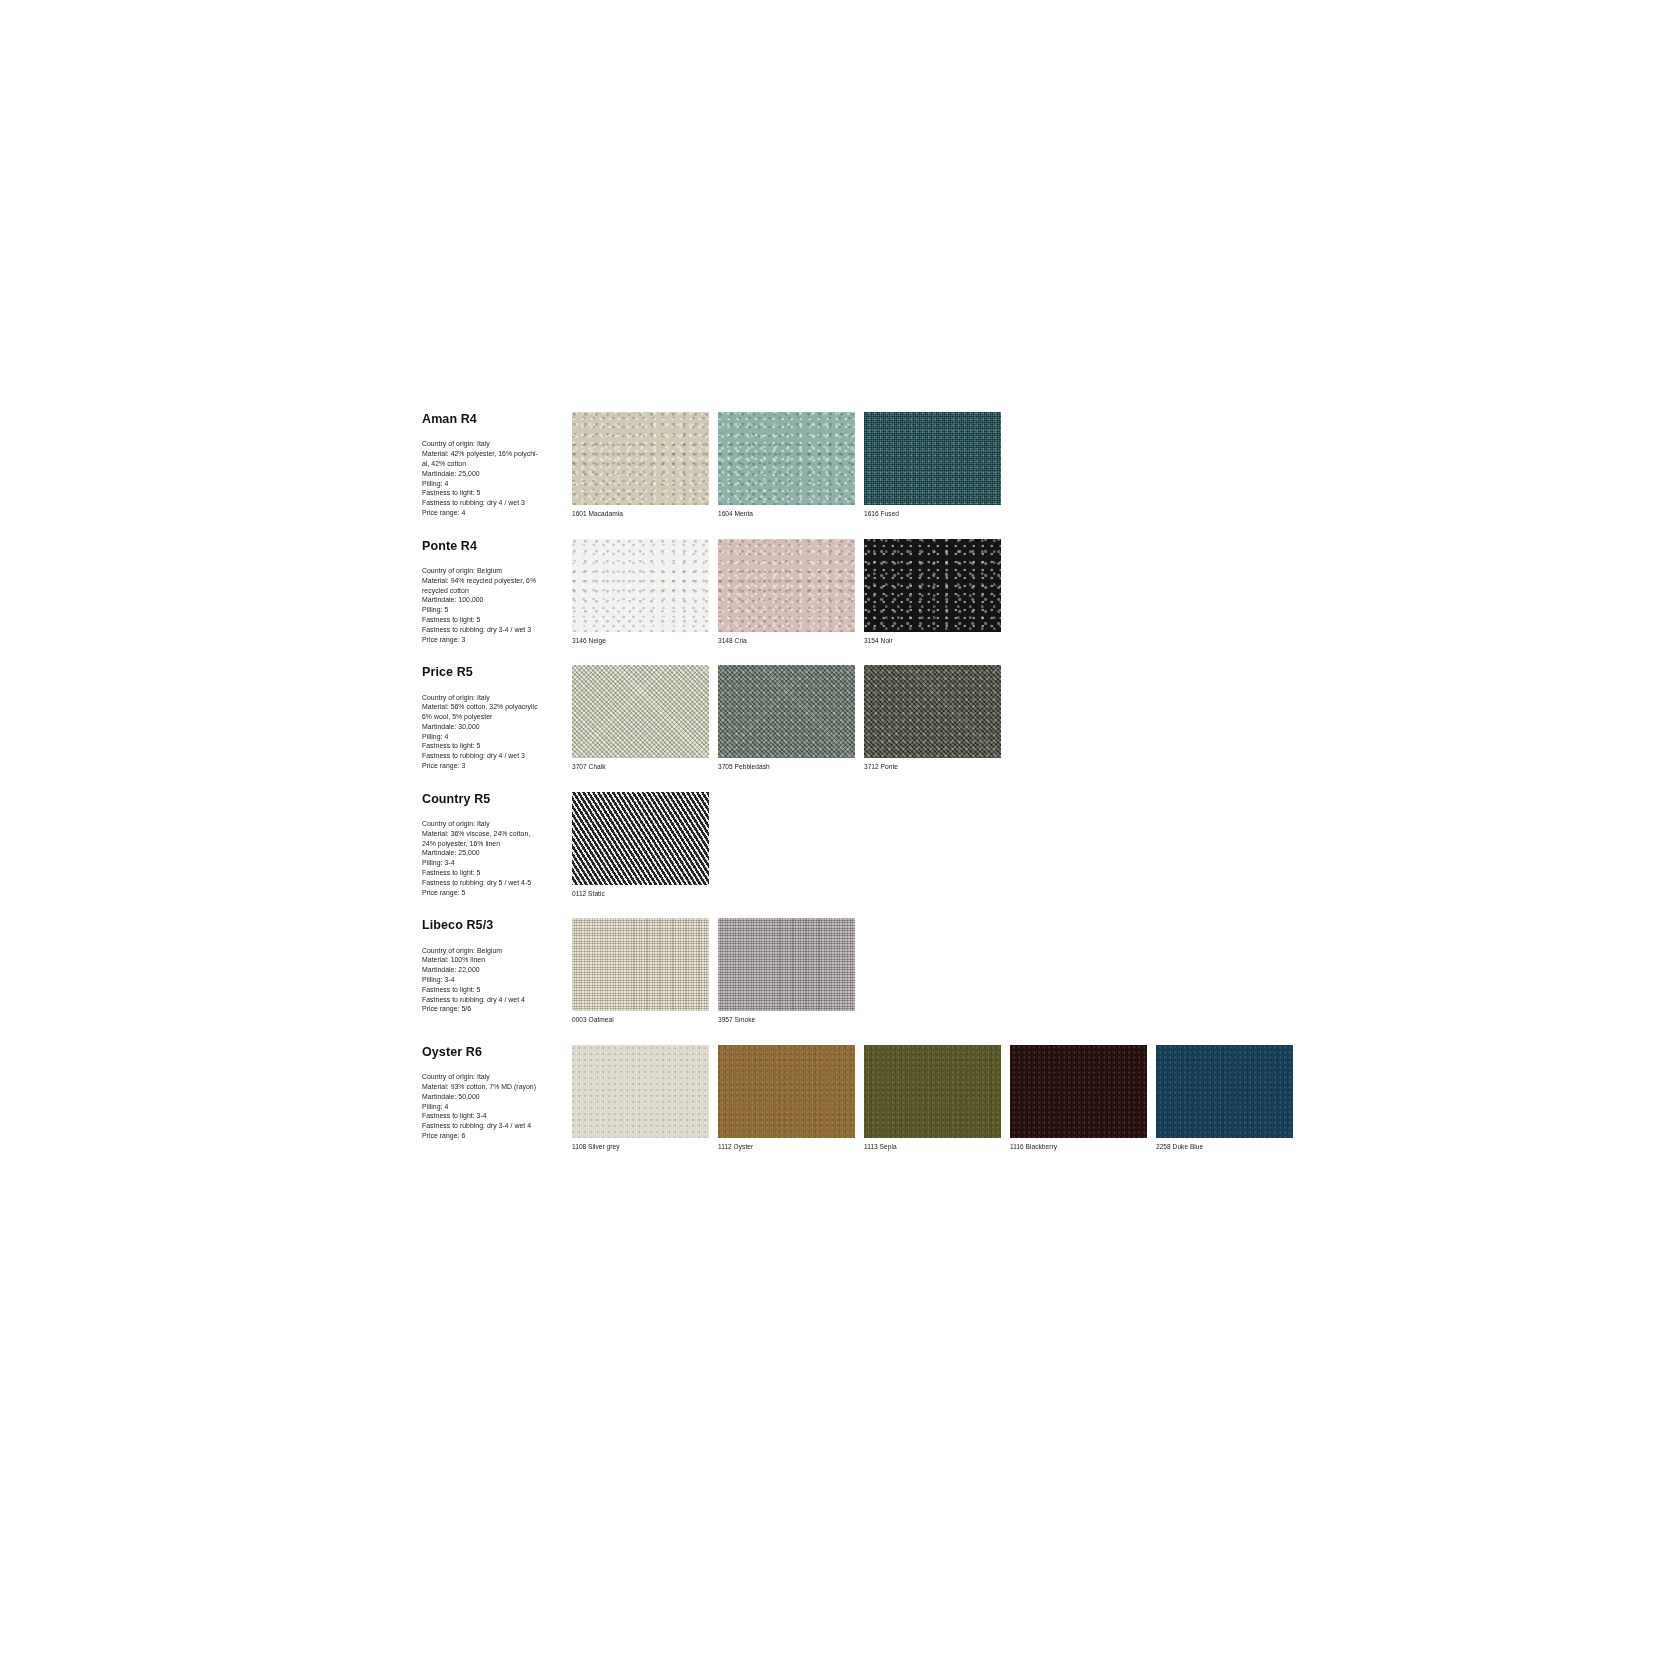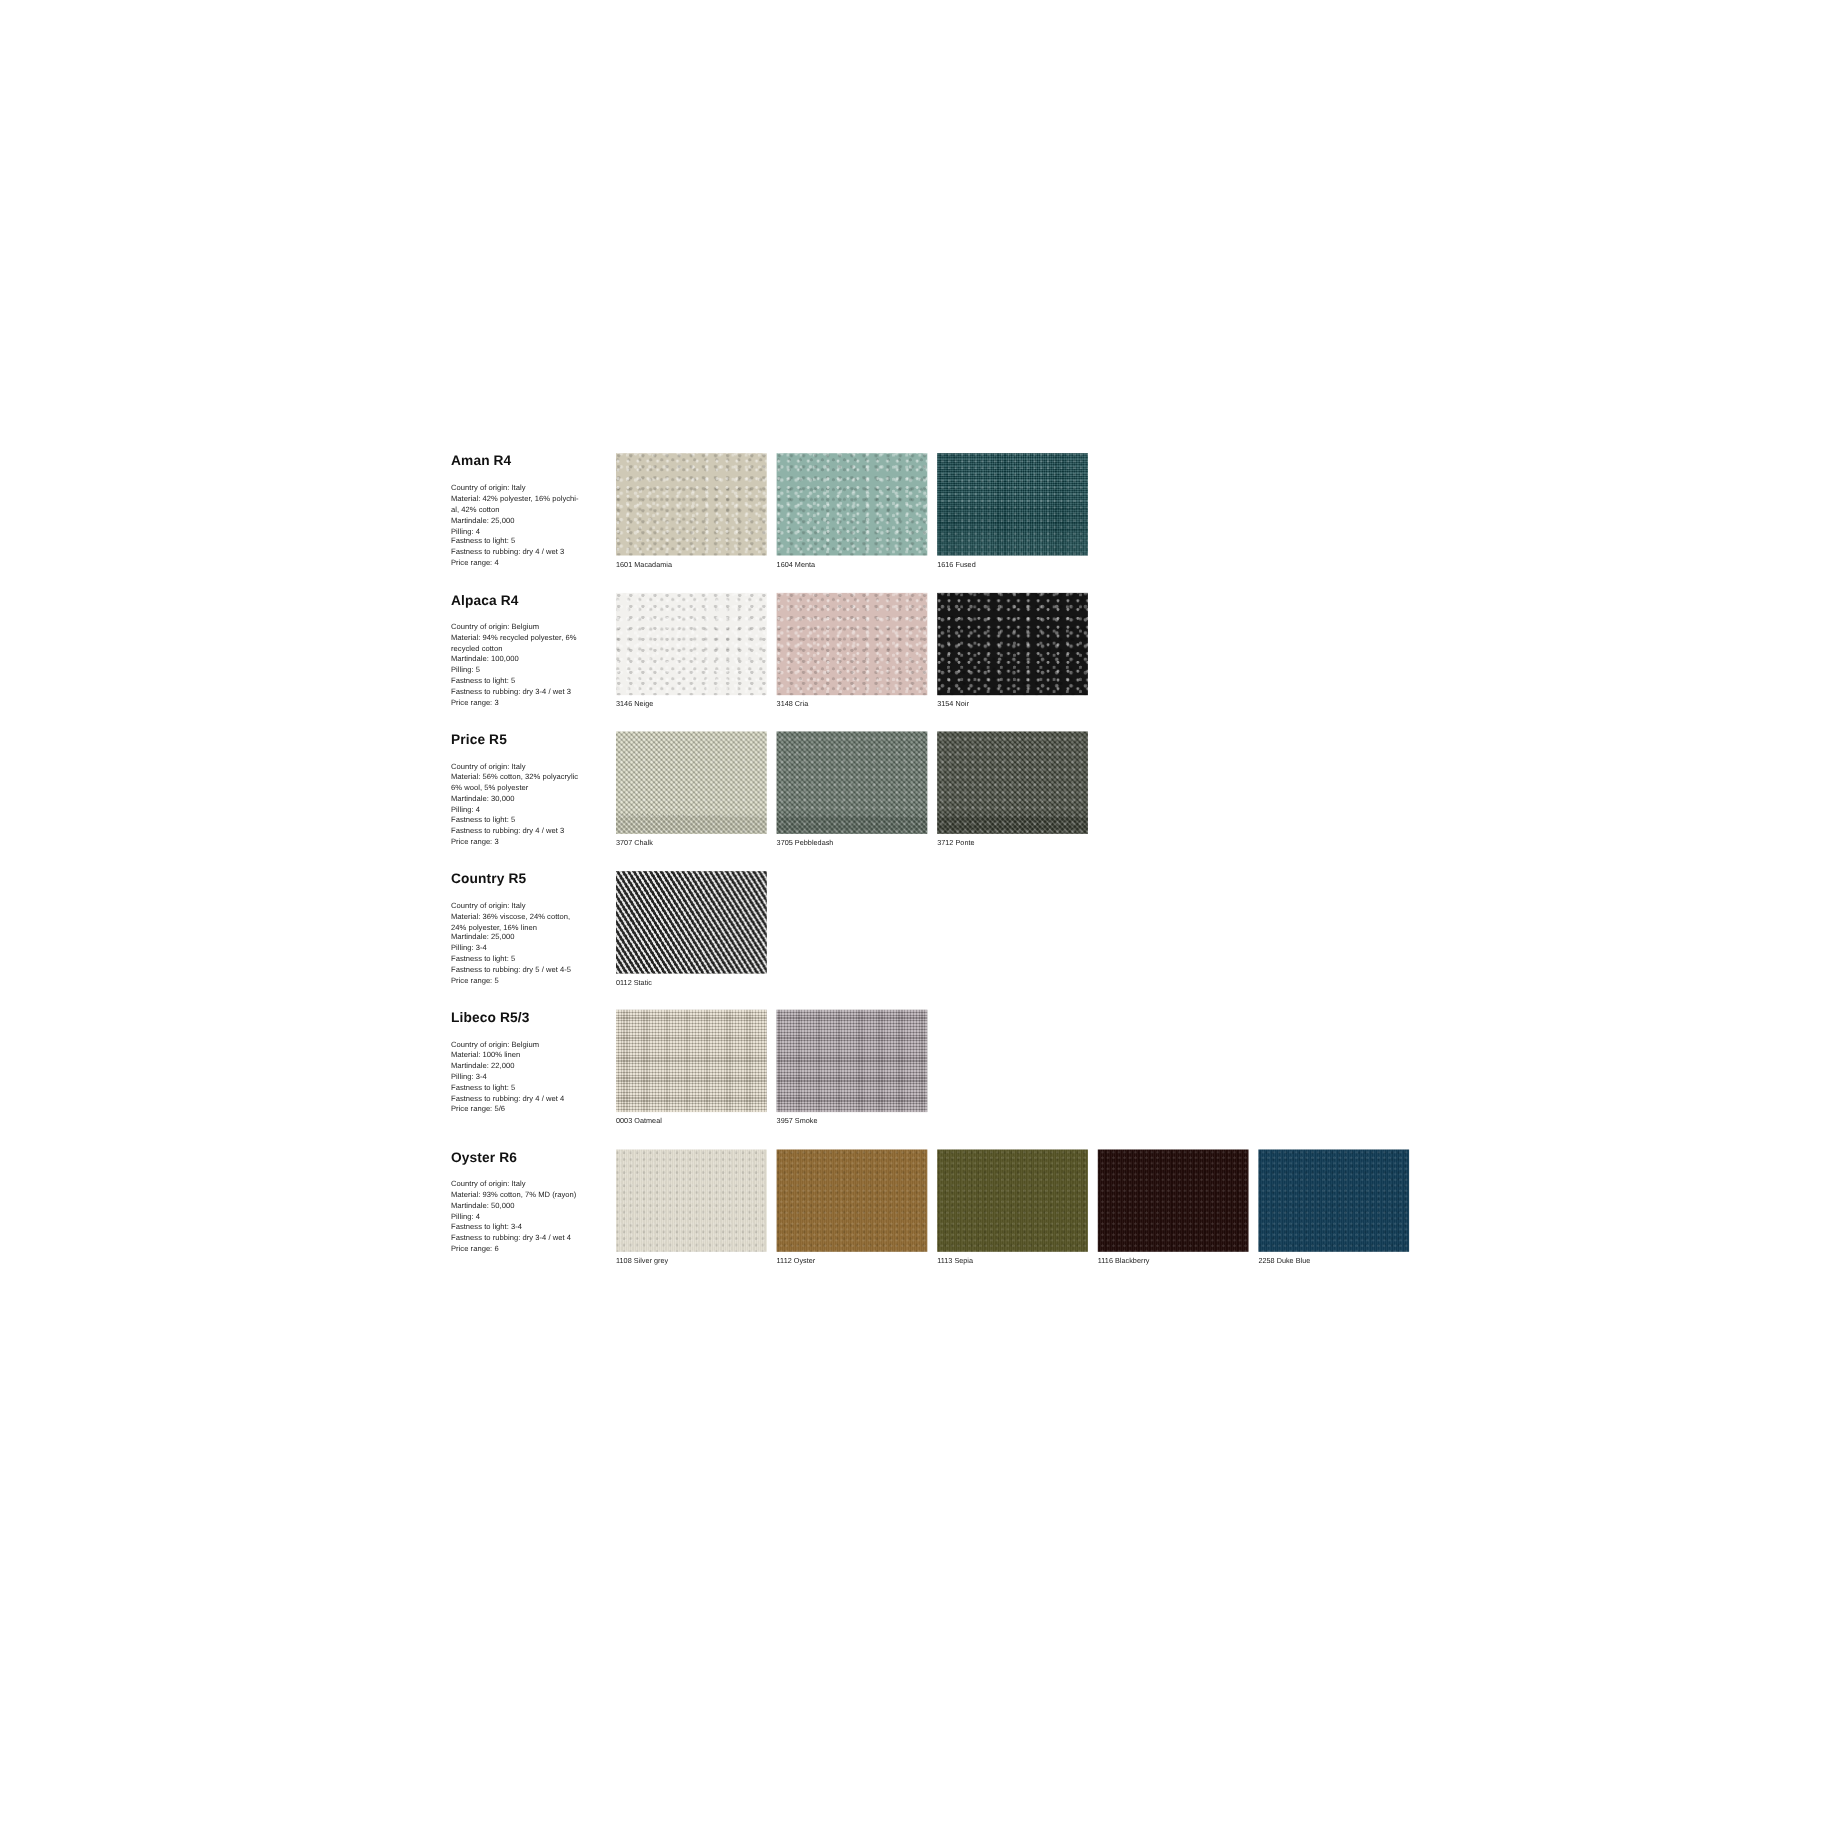--- a/index.html
+++ b/index.html
@@ -20,21 +20,21 @@
     position: relative;
     width: 1676px;
     height: 1676px;
     background: #ffffff;
     overflow: hidden;
   }
 
   
   #catalogue {
     position: absolute;
-    left: 410px;
+    left: 422px;
     top: 412px;
     width: 840px;
   }
 
   .fabric-row {
     display: flex;
     flex-direction: row;
     align-items: flex-start;
     margin-bottom: 20px;
   }
@@ -193,21 +193,21 @@
             <div class="swatch-label">1604 Menta</div>
           </div>
           <div class="swatch">
             <div class="swatch-chip tex-weave" style="background-color: rgb(15, 68, 73);"></div>
             <div class="swatch-label">1616 Fused</div>
           </div>
         </div>
       </div>
       <div class="fabric-row">
         <div class="info-col">
-          <div class="fabric-name">Alpaca R4</div>
+          <div class="fabric-name">Ponte R4</div>
           <div class="spec-list">
             <div>Country of origin: Belgium</div>
             <div>Material: 94% recycled polyester, 6%</div>
             <div>recycled cotton</div>
             <div>Martindale: 100,000</div>
             <div>Pilling: 5</div>
             <div>Fastness to light: 5</div>
             <div>Fastness to rubbing: dry 3-4 / wet 3</div>
             <div>Price range: 3</div>
           </div>

